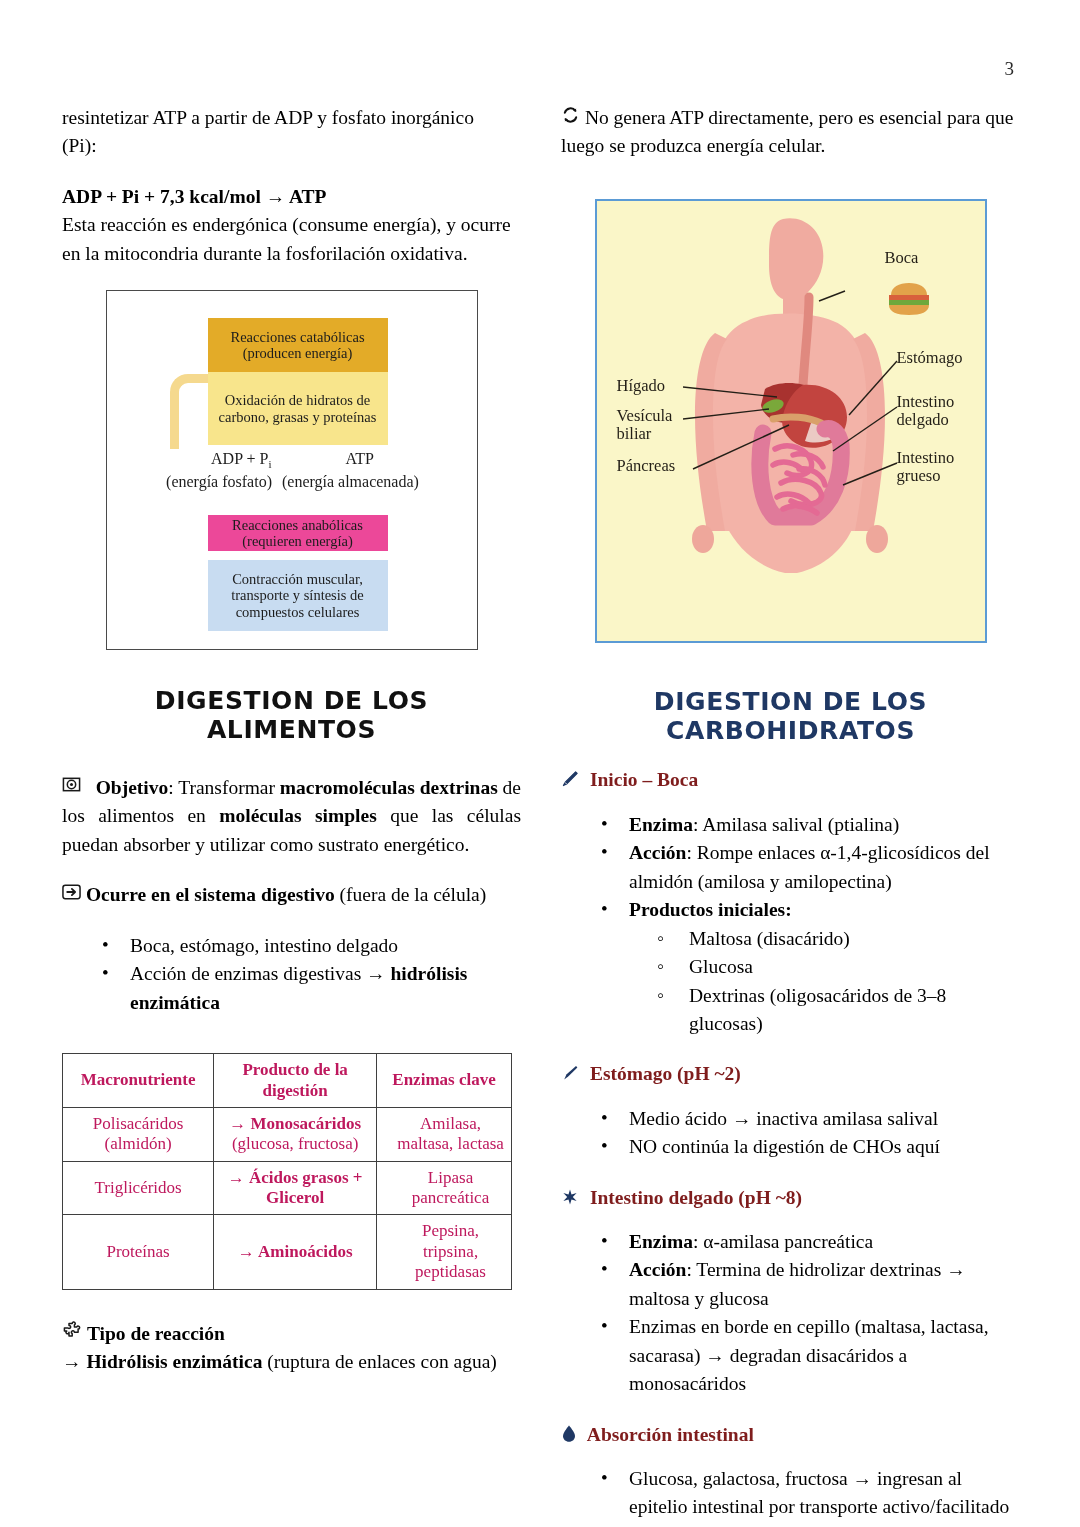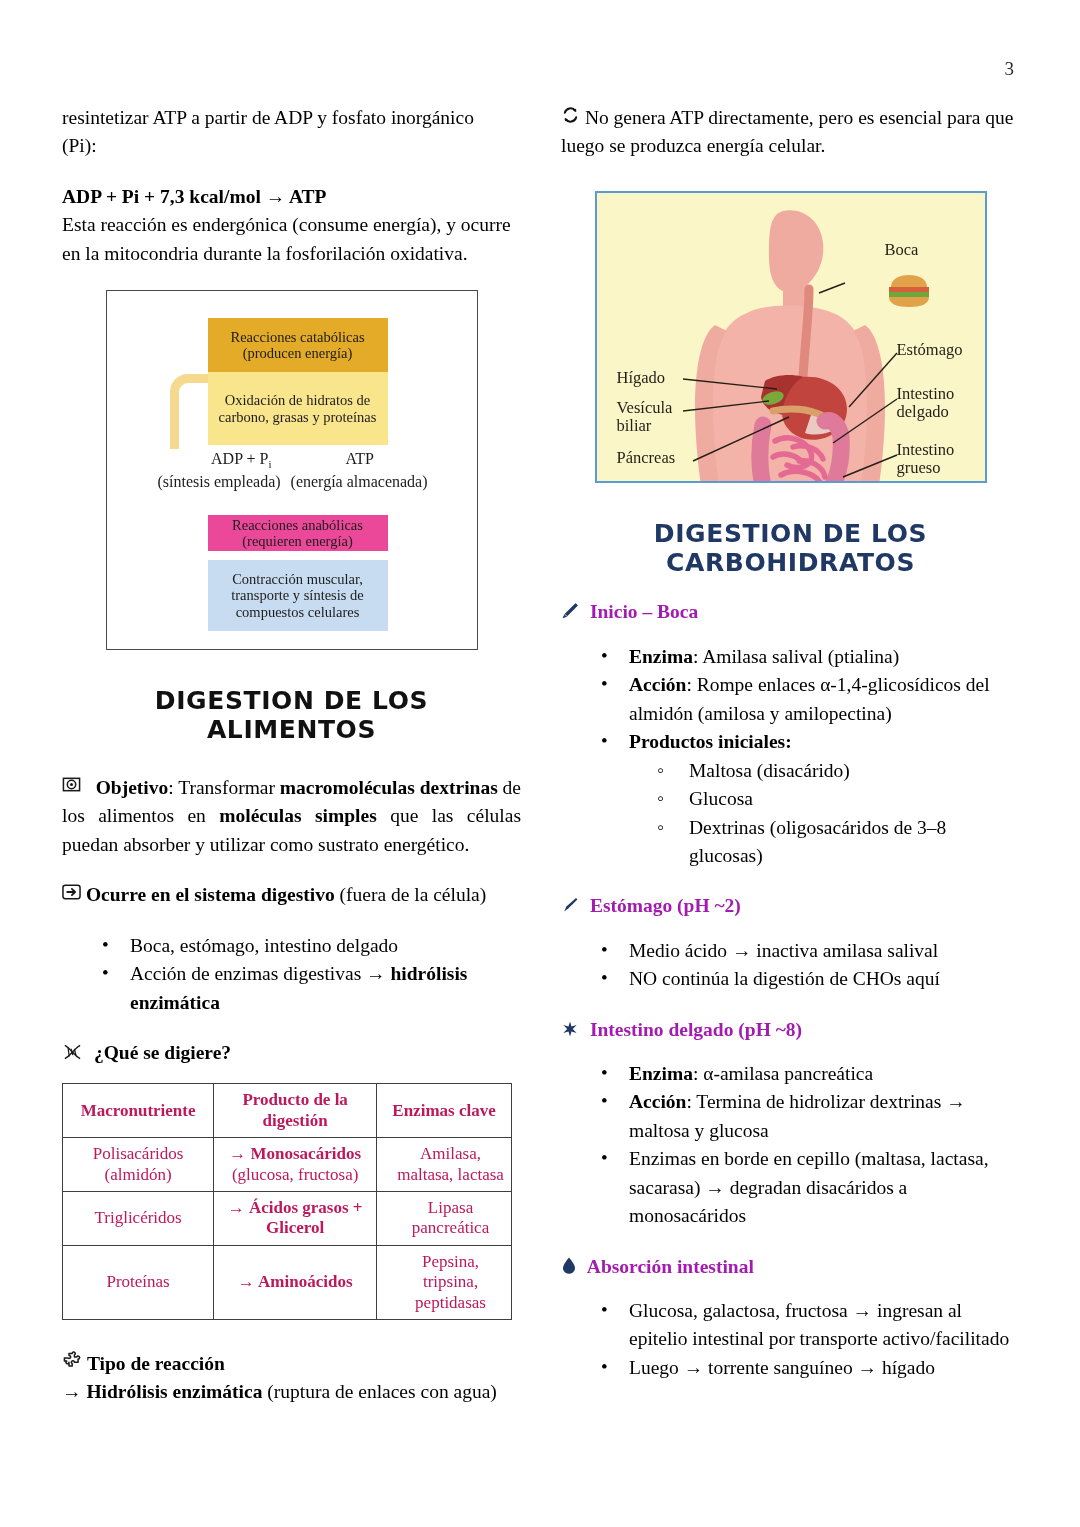--- a/index.html
+++ b/index.html
@@ -77,21 +77,21 @@
   .icon-head {
     font-size: 19.5px;
     line-height: 1.45;
     display: block;
   }
   .icon-head .ic {
     display: inline-block;
     vertical-align: -2px;
     margin-right: 6px;
   }
-  .icon-head.navy { color: #a21caf; font-weight: bold; }
+  .icon-head.navy { color: #7f1d1d; font-weight: bold; }
 
   
   ul.b1, ul.b2 {
     margin: 0;
     padding: 0;
     list-style: none;
   }
   ul.b1 > li {
     position: relative;
     padding-left: 68px;
@@ -185,22 +185,22 @@
     display: flex; justify-content: center; gap: 74px;
   }
   .fig-atp .eqline .row2 {
     display: flex; justify-content: center; gap: 10px;
   }
   .fig-atp sub { font-size: 11px; }
 
   
   .fig-anat {
     width: 392px;
-    height: 292px;
-    margin: 8px auto;
+    height: 444px;
+    margin: 16px auto;
     border: 2px solid #5b9bd5;
     background: #faf6c8;
     position: relative;
     box-sizing: border-box;
     overflow: hidden;
   }
   .fig-anat svg { display: block; }
   .fig-anat .lbl {
     position: absolute;
     font-family: "Liberation Serif", serif;
@@ -262,21 +262,21 @@
         <div class="box cat-head">Reacciones catabólicas (producen energía)</div>
         <div class="box cat-body">Oxidación de hidratos de carbono, grasas y proteínas</div>
         <div class="hook"></div>
 
         <div class="eqline">
           <div class="row1">
             <span><span>ADP + P</span><sub>i</sub></span>
             <span>ATP</span>
           </div>
           <div class="row2">
-            <span>(síntesis empleada)</span>
+            <span>(energía fosfato)</span>
             <span>(energía almacenada)</span>
           </div>
         </div>
 
         <div class="box ana-head">Reacciones anabólicas (requieren energía)</div>
         <div class="box ana-body">Contracción muscular, transporte y síntesis de compuestos celulares</div>
       </div>
 
       <div class="spacer-l"></div>
 
@@ -313,30 +313,20 @@
         <li>
           <span>Boca, estómago, intestino delgado</span>
         </li>
         <li>
           <span>Acción de enzimas digestivas → </span><b>hidrólisis enzimática</b>
         </li>
       </ul>
 
       <div class="spacer-m"></div>
 
-      <p class="para icon-head">
-        <span class="ic">
-          <svg width="21" height="18" viewBox="0 0 22 18" aria-hidden="true">
-            <path d="M3 2 C9 5, 13 13, 19 16" stroke="#1a1a1a" stroke-width="1.5" fill="none"></path>
-            <path d="M3 16 C9 13, 13 5, 19 2" stroke="#1a1a1a" stroke-width="1.5" fill="none"></path>
-            <path d="M6.3 4.2 L7.6 13.7 M9.4 5.6 L11.3 12.3 M13 5.8 L14.6 12.6" stroke="#1a1a1a" stroke-width="1.3"></path>
-          </svg>
-        </span>
-        <b>¿Qué se digiere?</b>
-      </p>
 
       <div class="spacer-s"></div>
 
       <table class="nutr">
         <thead>
           <tr>
             <th>Macronutriente</th>
             <th>Producto de la digestión</th>
             <th>Enzimas clave</th>
           </tr>

